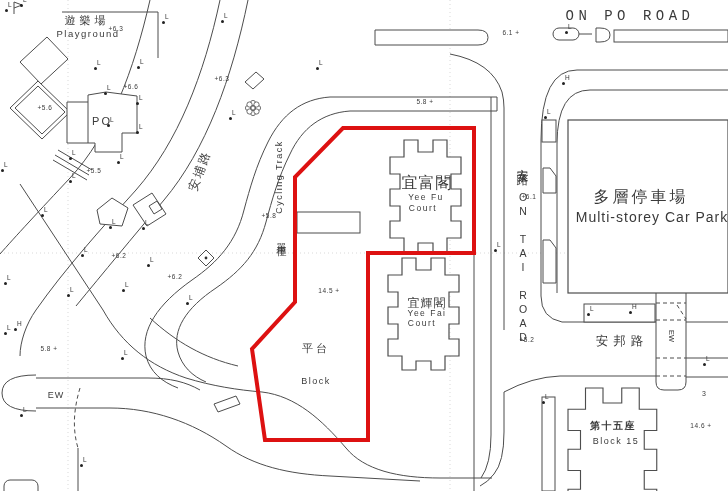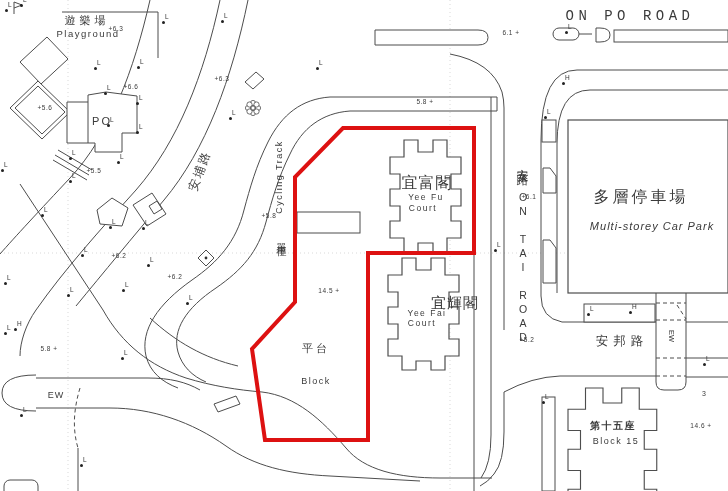--- a/index.html
+++ b/index.html
@@ -131,25 +131,25 @@
       <div class="lbl" style="left: 200px; top: 171px; font-size: 12px; letter-spacing: 2px; transform: translate(-50%, -50%) rotate(-70deg);">安埔路</div>
       <div class="lbl" style="left: 622px; top: 341px; font-size: 12.5px; letter-spacing: 5px;">安邦路</div>
       <div class="lbl vert" style="left: 281px; top: 238px; font-size: 10px; letter-spacing: 2px;">單車徑</div>
       <div class="lbl" style="left: 279px; top: 177px; font-size: 9px; letter-spacing: 1.5px; transform: translate(-50%, -50%) rotate(-90deg);">Cycling Track</div>
       <div class="lbl" style="left: 87px; top: 20px; font-size: 11px; letter-spacing: 4px;">遊樂場</div>
       <div class="lbl" style="left: 88px; top: 33px; font-size: 9.5px; letter-spacing: 1.5px;">Playground</div>
       <div class="lbl" style="left: 102px; top: 121px; font-size: 11px; letter-spacing: 2px;">PO</div>
       <div class="lbl" style="left: 427px; top: 183px; font-size: 16px; letter-spacing: 1px;">宜富閣</div>
       <div class="lbl" style="left: 426px; top: 197px; font-size: 8.5px; letter-spacing: 1.5px;">Yee Fu</div>
       <div class="lbl" style="left: 423px; top: 208px; font-size: 8.5px; letter-spacing: 1.5px;">Court</div>
-      <div class="lbl" style="left: 427px; top: 303px; font-size: 15px; letter-spacing: 1px; margin-left: 28px;">宜輝閣</div>
+      <div class="lbl" style="left: 427px; top: 303px; font-size: 12px; letter-spacing: 1px;">宜輝閣</div>
       <div class="lbl" style="left: 427px; top: 313px; font-size: 8.5px; letter-spacing: 1.5px;">Yee Fai</div>
       <div class="lbl" style="left: 422px; top: 323px; font-size: 8.5px; letter-spacing: 1.5px;">Court</div>
       <div class="lbl" style="left: 641px; top: 197px; font-size: 16px; letter-spacing: 3px;">多層停車場</div>
-      <div class="lbl" style="left: 652px; top: 226px; font-size: 11px; letter-spacing: 1px; font-style: italic;">Multi-storey Car Park</div>
+      <div class="lbl" style="left: 652px; top: 217px; font-size: 14px; letter-spacing: 1px;">Multi-storey Car Park</div>
       <div class="lbl" style="left: 316px; top: 348px; font-size: 11px; letter-spacing: 3px;">平台</div>
       <div class="lbl" style="left: 316px; top: 381px; font-size: 9px; letter-spacing: 1.5px;">Block</div>
       <div class="lbl" style="left: 613px; top: 426px; font-size: 10px; letter-spacing: 1.5px; font-weight: bold;">第十五座</div>
       <div class="lbl" style="left: 616px; top: 441px; font-size: 9px; letter-spacing: 1.5px;">Block 15</div>
       <div class="lbl" style="left: 56px; top: 395px; font-size: 9px; letter-spacing: 1px;">EW</div>
       <div class="lbl" style="left: 671px; top: 336px; font-size: 7.5px; letter-spacing: 0px; transform: translate(-50%, -50%) rotate(90deg);">EW</div>
       <div class="lbl" style="left: 704px; top: 393px; font-size: 7px; letter-spacing: 0px;">3</div>
       <div class="elev" style="left: 116px; top: 28px;">+6.3</div>
       <div class="elev" style="left: 511px; top: 32px;">6.1 +</div>
       <div class="elev" style="left: 131px; top: 86px;">+6.6</div>

